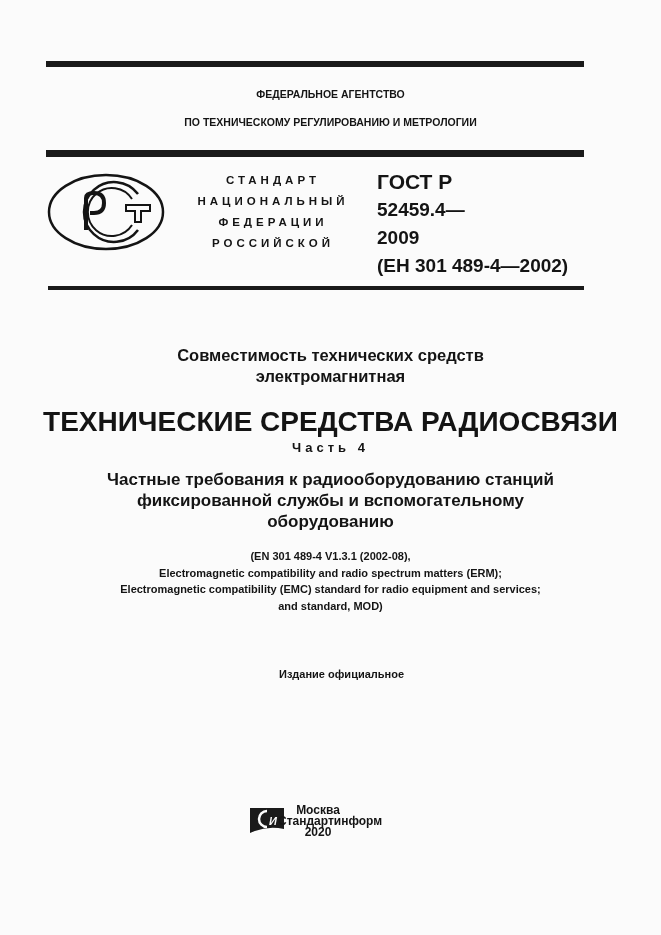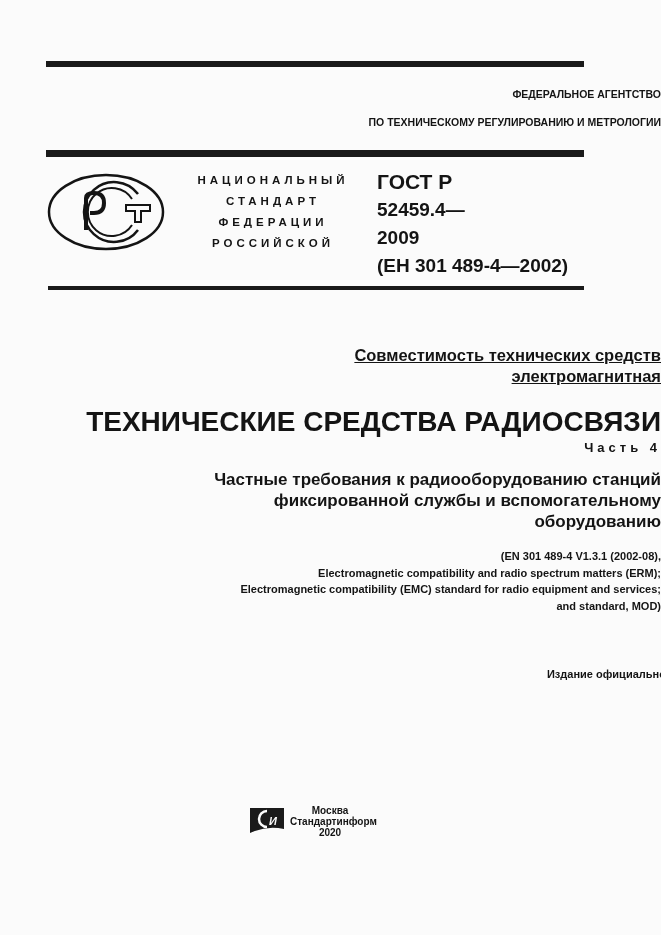--- a/index.html
+++ b/index.html
@@ -1,50 +1,50 @@
 <!DOCTYPE html>
 <html><head>
 <meta charset="utf-8">
 <style>
   html, body { margin:0; padding:0; }
   body { width:661px; height:935px; background:#fbfbfb; position:relative; overflow:hidden;
          font-family:"Liberation Sans", sans-serif; color:#141414; }
   .rule { position:absolute; left:46px; width:538px; background:#1a1a1a; }
-  .c { position:absolute; left:0; width:661px; text-align:right; font-weight:bold; }
+  .c { position:absolute; left:0; width:661px; text-align:center; font-weight:bold; }
   .agency { font-size:10.5px; }
   .nat { position:absolute; left:188px; width:170px; text-align:center; font-weight:bold; font-size:11.5px;
          letter-spacing:4px; line-height:21px; }
   .gost { position:absolute; left:377px; font-weight:bold; font-size:19px; line-height:28px; }
-  .t1 { font-size:16.5px; line-height:20px;text-decoration:underline; }
+  .t1 { font-size:16.5px; line-height:20px; }
   .t2 { font-size:28px; }
   .t3 { font-size:13px; letter-spacing:4px; }
   .t4 { font-size:17px; line-height:21px; }
   .en { font-size:11px; line-height:16.5px; }
   .ed { font-size:11px;margin-left:11px; }
-  .pub { position:absolute; left:290px; width:80px; text-align:center; font-weight:bold; font-size:10px; line-height:11px; }
+  .pub { position:absolute; left:278px; width:80px; text-align:center; font-weight:bold; font-size:12px; line-height:11px; }
 </style>
 </head>
 <body>
 
 <div class="rule" style="top:61px;height:6px;"></div>
 <div class="c agency" style="top:88px;">ФЕДЕРАЛЬНОЕ АГЕНТСТВО</div>
 <div class="c agency" style="top:116px;">ПО ТЕХНИЧЕСКОМУ РЕГУЛИРОВАНИЮ И МЕТРОЛОГИИ</div>
 <div class="rule" style="top:150px;height:7px;"></div>
 
 <svg style="position:absolute;left:46px;top:172px;" width="120" height="80" viewBox="0 0 120 80">
   <ellipse cx="60" cy="40" rx="57" ry="37" fill="none" stroke="#141414" stroke-width="2.5"></ellipse>
   <path d="M92 22 A30 30 0 1 0 92 58" fill="none" stroke="#141414" stroke-width="2.5"></path>
   <path d="M86 27 A24 24 0 1 0 86 53" fill="none" stroke="#141414" stroke-width="2"></path>
   <path d="M40 58 L40 26 Q40 21 48 21 Q58 21 58 31 Q58 41 48 41 L44 41" fill="none" stroke="#141414" stroke-width="4"></path>
   <path d="M80 33 L104 33 L104 39 L95 39 L95 50 L89 50 L89 39 L80 39 Z" fill="none" stroke="#141414" stroke-width="2"></path>
 </svg>
 
 <div class="nat" style="top:170px;">
+  <div>СТАНДАРТ</div>
   <div>НАЦИОНАЛЬНЫЙ</div>
-  <div>СТАНДАРТ</div>
   <div>ФЕДЕРАЦИИ</div>
   <div>РОССИЙСКОЙ</div>
 </div>
 
 <div class="gost" style="top:168px;">
   <div style="font-size:21px;">ГОСТ Р</div>
   <div>52459.4—</div>
   <div>2009</div>
   <div>(ЕН 301 489-4—2002)</div>
 </div>

